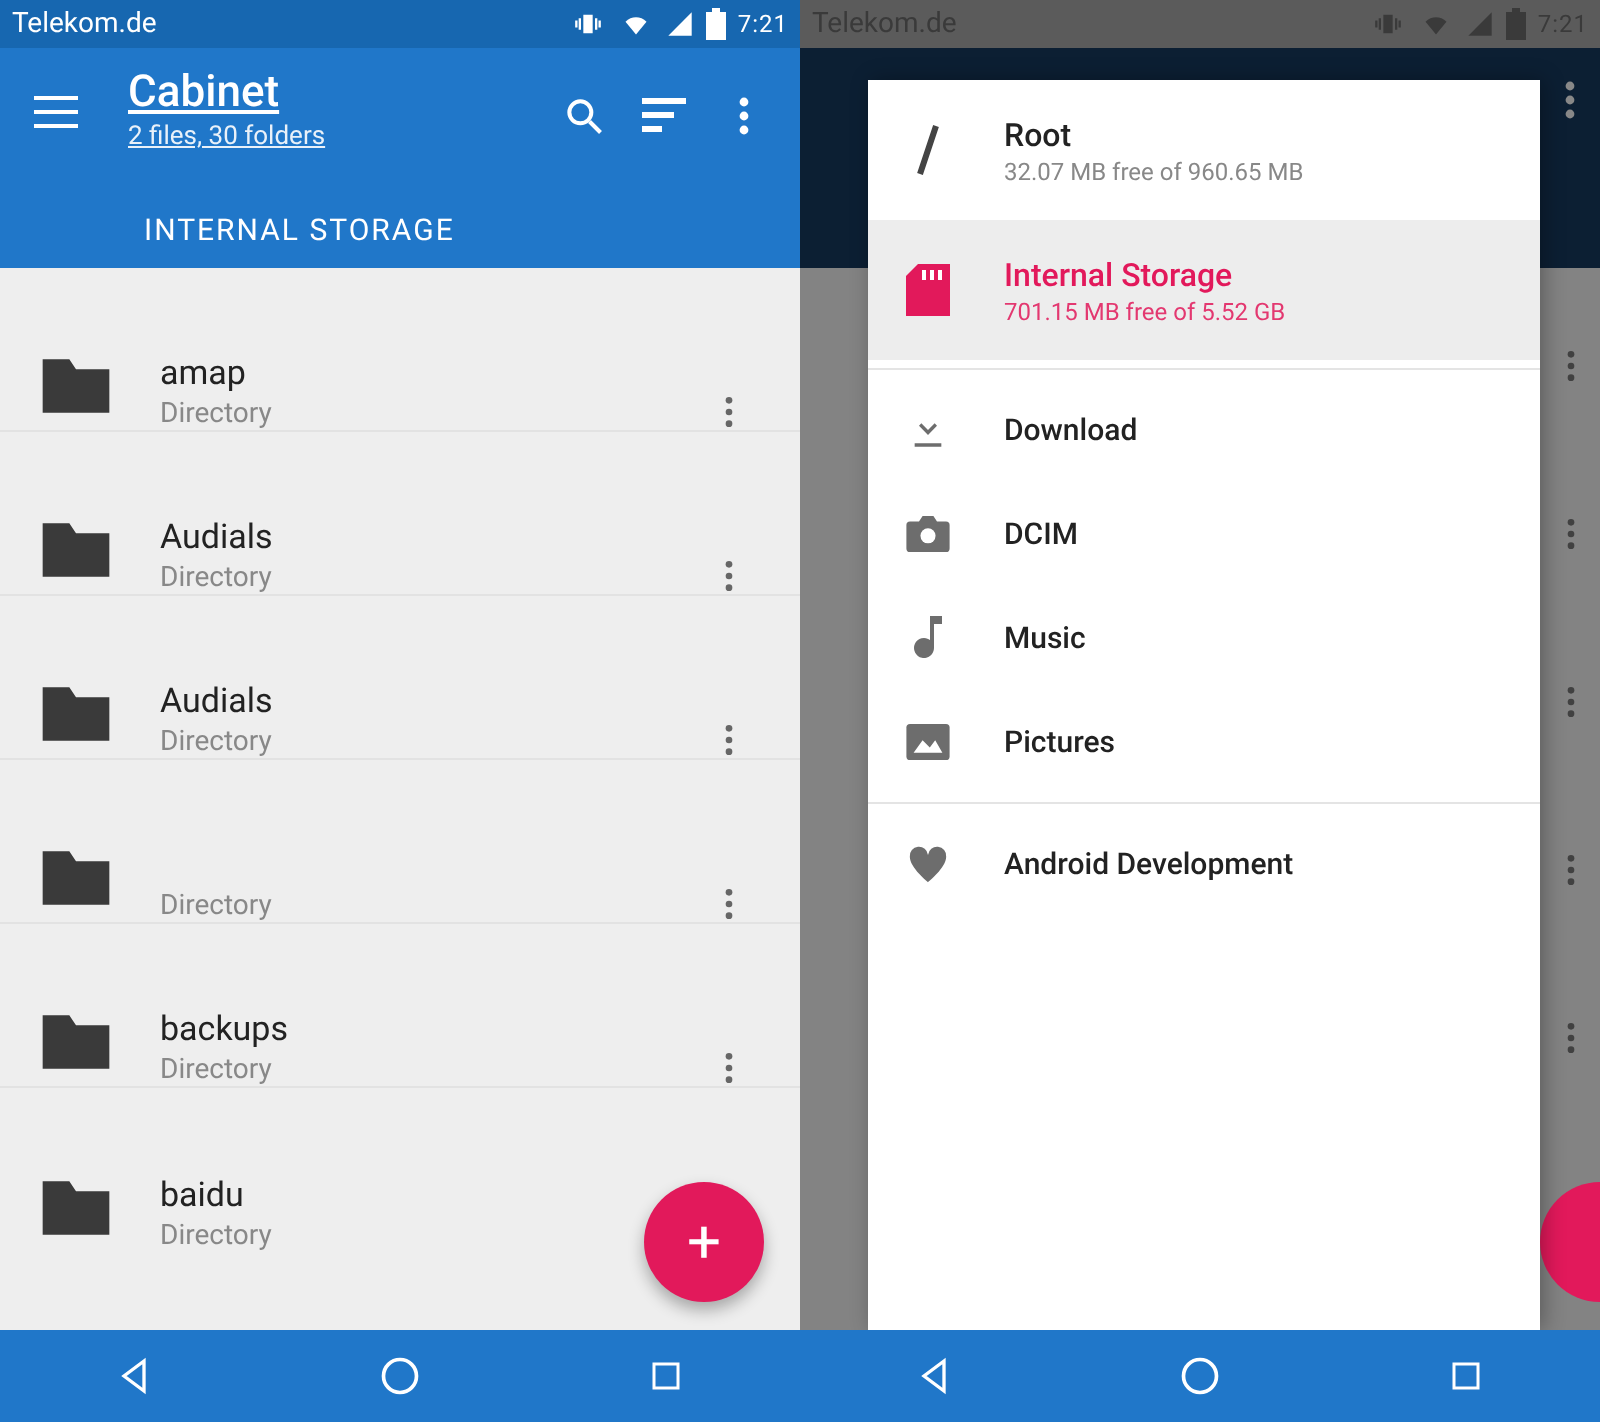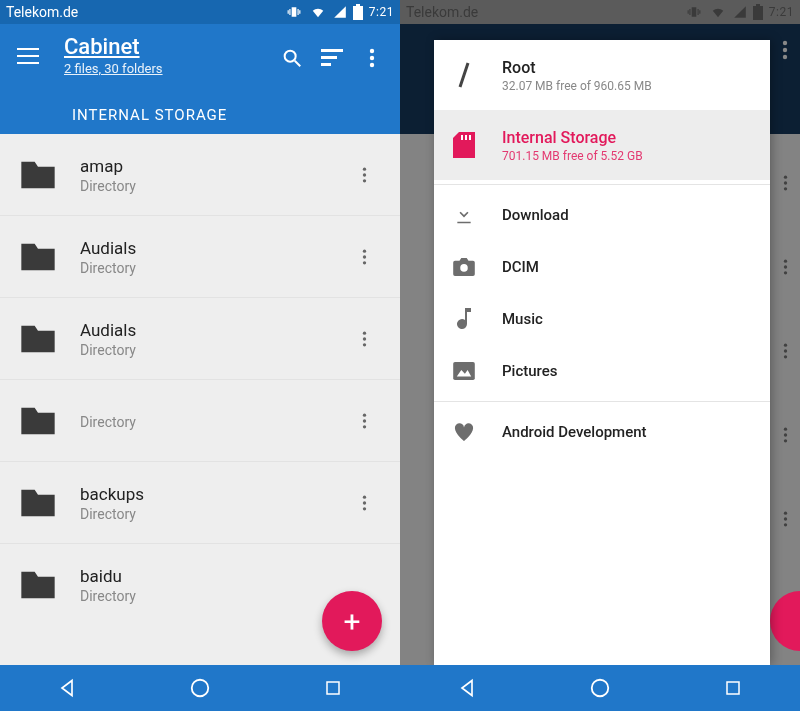--- a/index.html
+++ b/index.html
@@ -69,21 +69,21 @@
     color: #fff;
   }
 
   .list {
     position: absolute;
     top: 134px; left: 0; right: 0; bottom: 46px;
     overflow: hidden;
   }
   .row {
     display: flex;
-    align-items: center;
+    align-items: flex-end;
     height: 82px;
     padding: 0 10px 0 16px;
     border-bottom: 1px solid #e2e2e2;
   }
   .row .folder-ic {
     width: 44px; height: 44px;
     display: flex; align-items: center; justify-content: center;
     color: #3a3a3a;
   }
   .row .labels { flex: 1; margin-left: 20px; }

